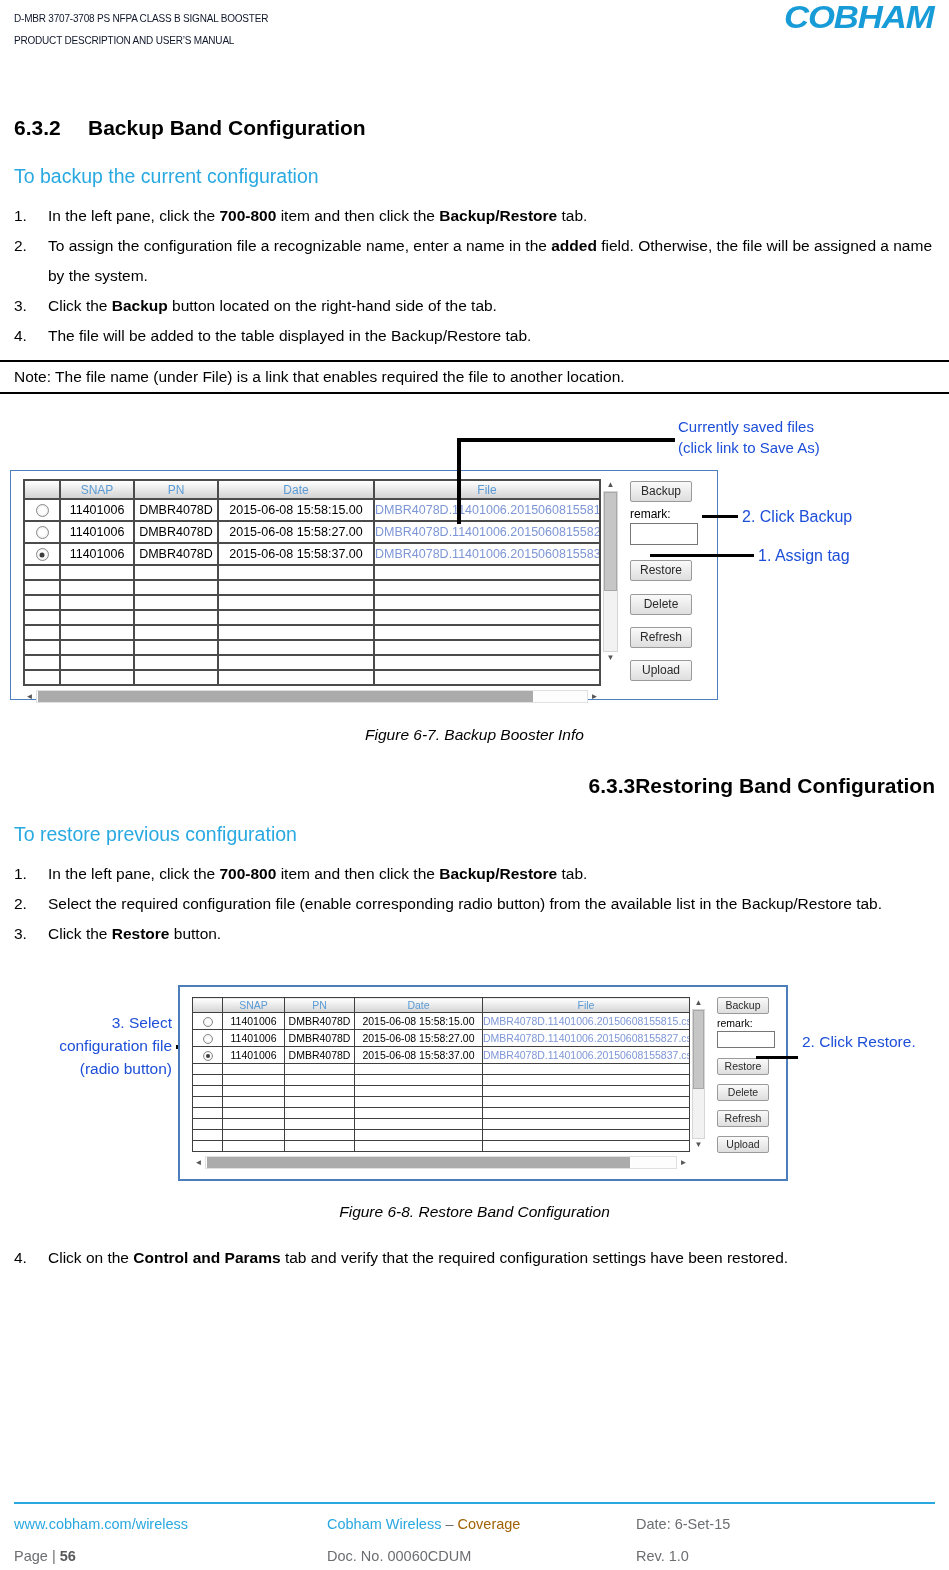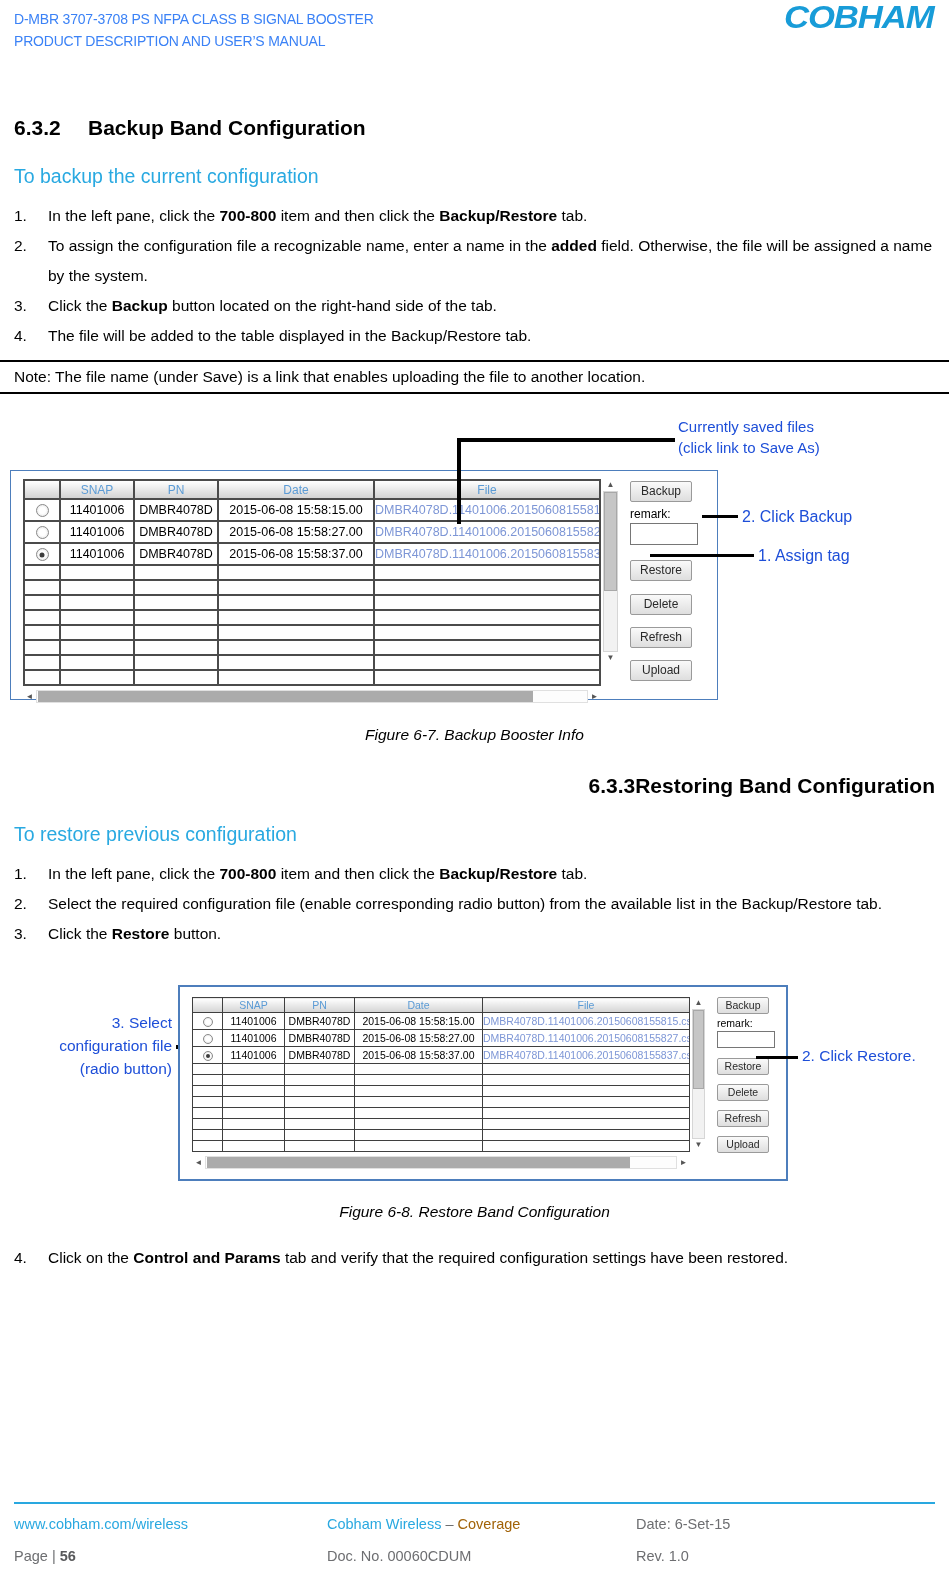--- a/index.html
+++ b/index.html
@@ -5,21 +5,21 @@
   * { margin:0; padding:0; box-sizing:border-box; }
   html,body { background:#fff; }
   body {
     width:949px; height:1570px; position:relative; overflow:hidden;
     font-family:"Liberation Sans", sans-serif; color:#000;
   }
   .page { position:relative; width:949px; height:1570px; padding:0 14px; }
 
   
   .doc-header { position:relative; padding-top:8px; height:58px; }
-  .doc-title { font-size:14px; line-height:22px; color:#3b82f6; letter-spacing:-0.2px; }
+  .doc-title { font-size:10px; line-height:22px; color:#0f172a; letter-spacing:-0.2px; }
   .logo {
     position:absolute; right:2px; top:0;
     font-size:31px; font-weight:800; font-style:italic; color:#189CD8;
     letter-spacing:-1px; display:inline-block; transform:scaleX(1.12); transform-origin:right top;
   }
 
   
   h2.sec { font-size:21px; font-weight:bold; color:#000; }
   h2.sec .num { display:inline-block; width:74px; }
   .h2-1 { margin-top:58px; }
@@ -46,21 +46,21 @@
   .cl { position:absolute; background:#000; }
   .elbow-h { left:443px; top:28px; width:218px; height:4px; }
   .elbow-v { left:443px; top:28px; width:4px; height:86px; z-index:3; }
   .ann-backup { position:absolute; left:728px; top:96px; font-size:16px; }
   .dash-backup { left:688px; top:105px; width:36px; height:3px; }
   .ann-tag { position:absolute; left:744px; top:135px; font-size:16px; }
   .dash-tag { left:636px; top:144px; width:104px; height:3px; }
 
   .ann-select { position:absolute; left:6px; top:26px; width:152px; text-align:right; font-size:15.5px; line-height:23px; }
   .dash-select { left:162px; top:60px; width:44px; height:4px; }
-  .ann-restore2 { position:absolute; left:788px; top:60px; font-size:15.5px; }
+  .ann-restore2 { position:absolute; left:788px; top:46px; font-size:15.5px; }
   .dash-restore2 { left:742px; top:71px; width:42px; height:3px; }
 
   .caption { text-align:center; font-style:italic; font-size:15.5px; margin-top:22px; }
   .caption2 { margin-top:20px; }
   .after-steps { margin-top:22px; }
 
   
   .shot {
     position:absolute; background:#fff; border:1px solid #4D7EBC;
     display:flex; align-items:flex-start;
@@ -177,21 +177,21 @@
       <div class="step">
         <span class="step-num">3.</span>
         <span class="step-text"><span>Click the </span><b>Backup</b><span> button located on the right-hand side of the tab.</span></span>
       </div>
       <div class="step">
         <span class="step-num">4.</span>
         <span class="step-text"><span>The file will be added to the table displayed in the Backup/Restore tab.</span></span>
       </div>
     </div>
   <div class="note">
-    <span>Note: The file name (under Save) is a link that enables uploading the file to another location.</span>
+    <span>Note: The file name (under File) is a link that enables required the file to another location.</span>
   </div>
 
   <div class="fig-region fig1-region">
     <div class="ann ann-top">
       <div>Currently saved files</div>
       <div>(click link to Save As)</div>
     </div>
     <div class="cl elbow-h"></div>
     <div class="cl elbow-v"></div>
 

